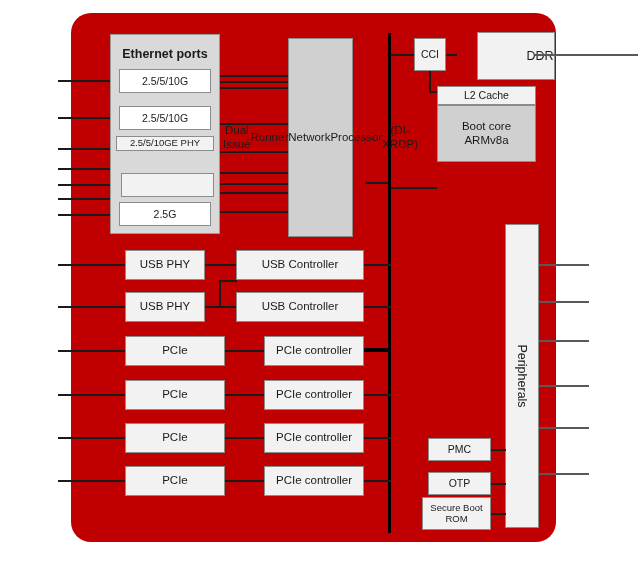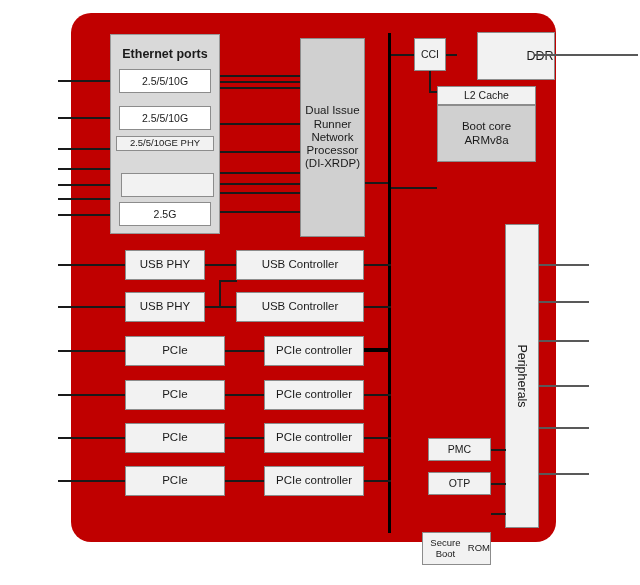--- a/index.html
+++ b/index.html
@@ -84,21 +84,21 @@
   <div class="wire h" style="left:220px;top:75px;width:81px;"></div>
   <div class="wire h" style="left:220px;top:81px;width:81px;"></div>
   <div class="wire h" style="left:220px;top:87px;width:81px;"></div>
   <div class="wire h" style="left:220px;top:123px;width:81px;"></div>
   <div class="wire h" style="left:220px;top:151px;width:81px;"></div>
   <div class="wire h" style="left:220px;top:172px;width:81px;"></div>
   <div class="wire h" style="left:220px;top:183px;width:81px;"></div>
   <div class="wire h" style="left:220px;top:192px;width:81px;"></div>
   <div class="wire h" style="left:220px;top:211px;width:81px;"></div>
 
-  <div class="blk gray f12" style="left:300px;top:38px;width:65px;height:199px;flex-direction:column;">
+  <div class="blk gray f12" style="left:288px;top:38px;width:65px;height:199px;">
     <span>Dual Issue</span>
     <span>Runner</span>
     <span>Network</span>
     <span>Processor</span>
     <span>(DI-XRDP)</span>
   </div>
 
   <div class="wire h" style="left:365px;top:182px;width:26px;"></div>
 
   <div class="bus" style="left:388px;top:33px;width:3px;height:500px;"></div>
@@ -165,19 +165,19 @@
   <div class="wire thin" style="left:539px;top:385px;width:50px;"></div>
   <div class="wire thin" style="left:539px;top:427px;width:50px;"></div>
   <div class="wire thin" style="left:539px;top:473px;width:50px;"></div>
 
   <div class="blk f11" style="left:428px;top:438px;width:63px;height:23px;">PMC</div>
   <div class="wire h" style="left:491px;top:449px;width:15px;"></div>
 
   <div class="blk f11" style="left:428px;top:472px;width:63px;height:23px;text-align:right;">OTP</div>
   <div class="wire h" style="left:491px;top:483px;width:15px;"></div>
 
-  <div class="blk f9" style="left:422px;top:497px;width:69px;height:33px;flex-direction:row;margin-top:35px;">
+  <div class="blk f9" style="left:422px;top:497px;width:69px;height:33px;flex-direction:column;">
     <span>Secure Boot</span>
     <span>ROM</span>
   </div>
   <div class="wire h" style="left:491px;top:513px;width:15px;"></div>
 
 </div>
 
 </body></html>

